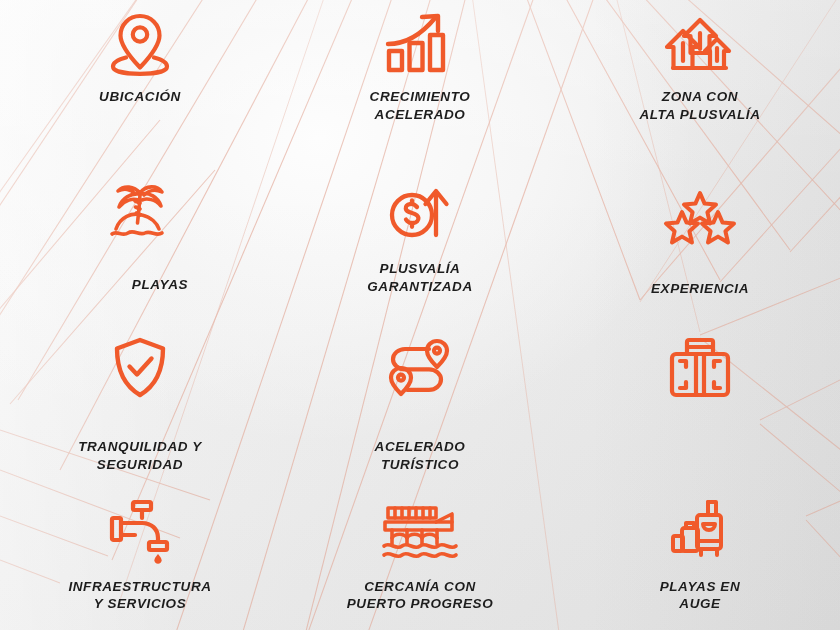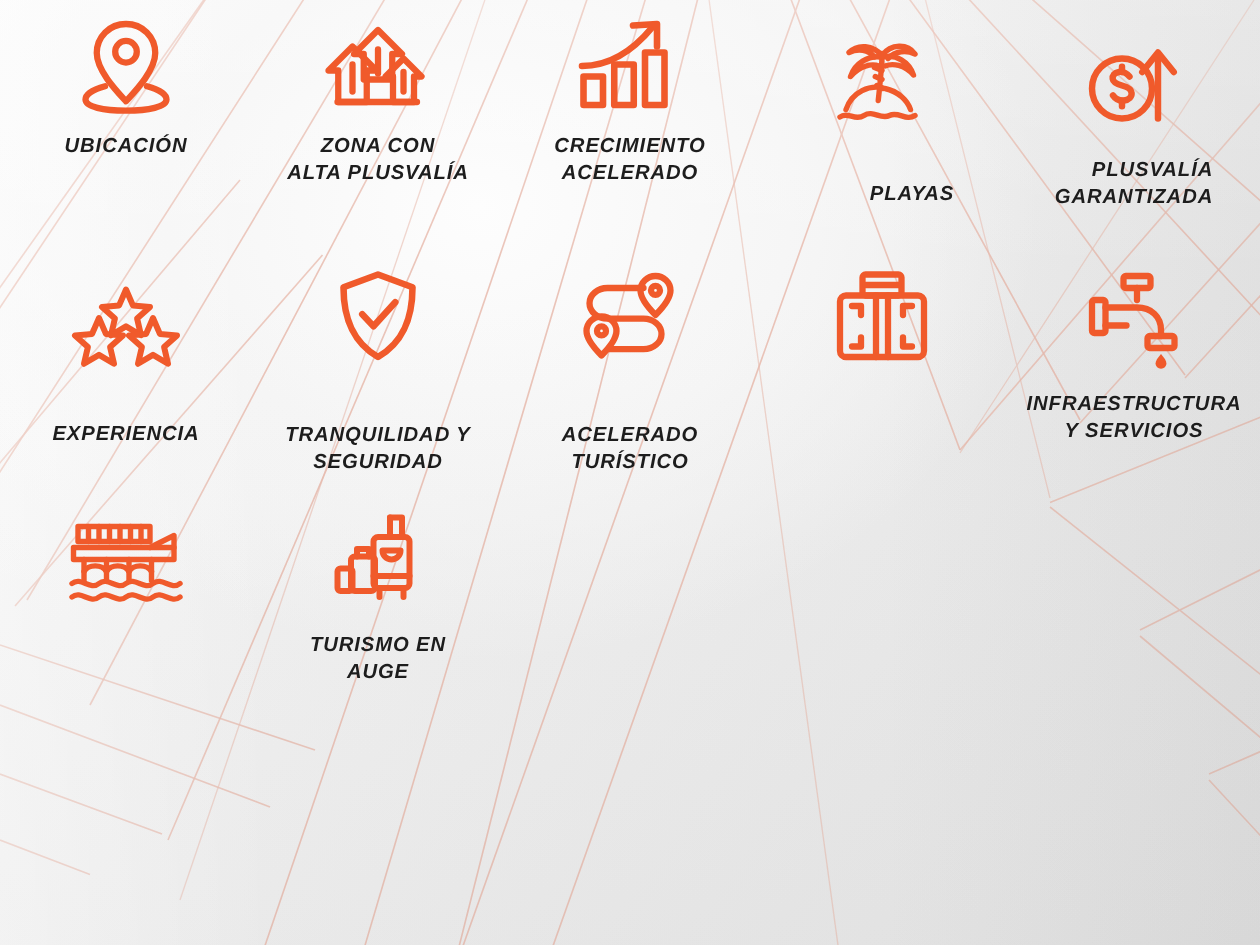--- a/index.html
+++ b/index.html
@@ -19,21 +19,21 @@
   #vignette{
     position:absolute;inset:0;pointer-events:none;
     background:
       linear-gradient(to right, rgba(255,255,255,0.35) 0%, rgba(255,255,255,0) 22%, rgba(255,255,255,0) 70%, rgba(120,120,120,0.07) 100%),
       linear-gradient(to bottom, rgba(255,255,255,0.25) 0%, rgba(255,255,255,0) 30%, rgba(130,130,130,0.05) 100%);
   }
 
   #grid{
     position:absolute;inset:0;
     display:grid;
-    grid-template-columns:repeat(5,1fr);
+    grid-template-columns:repeat(3,1fr);
     grid-template-rows:repeat(4,1fr);
     z-index:3;
   }
   .cell{
     position:relative;
     display:flex;flex-direction:column;align-items:center;
     padding-top:6px;
   }
   .ico{
     display:flex;align-items:center;justify-content:center;
@@ -54,21 +54,21 @@
   }
   
   .r1 .ico{height:72px;margin-top:2px;}
   .r1 .lbl{margin-top:8px;}
   .r2 .ico{height:74px;margin-top:14px;}
   .r2 .lbl{margin-top:20px;}
   .r3 .ico{height:74px;margin-top:12px;}
   .r3 .lbl{margin-top:33px;}
   .r4 .ico{height:74px;margin-top:14px;}
   .r4 .lbl{}
-  .c2.r2 .lbl{margin-top:10px;text-align:right;}
+  .c2.r2 .lbl{margin-top:10px;}
   .c3.r2 .ico{margin-top:20px;}
   .c3.r2 .lbl{margin-top:24px;}
   .c1.r2 .lbl{margin-top:26px;margin-left:40px;}
 </style>
 </head>
 <body>
 
 <div id="stage">
 
   <svg id="raylayer" width="840" height="630" viewBox="0 0 840 630" aria-hidden="true">
@@ -132,52 +132,52 @@
           <g fill="none" stroke="#F05A2B" stroke-width="4.2" stroke-linecap="round" stroke-linejoin="round">
             <path d="M31 5 C20 5 11.5 13.6 11.5 24.4 C11.5 36 25 50 31 56.5 C37 50 50.5 36 50.5 24.4 C50.5 13.6 42 5 31 5 Z"></path>
             <circle cx="31" cy="23.5" r="7.2"></circle>
             <path d="M17 46.5 C9 48.6 4 51.8 4 55.4 C4 60.2 16 62.8 31 62.8 C46 62.8 58 60.2 58 55.4 C58 51.8 53 48.6 45 46.5"></path>
           </g>
         </svg>
       </div>
       <div class="lbl">UBICACIÓN</div>
     </div>
 
+    <div class="cell r1 c3">
+      <div class="ico">
+        <svg width="74" height="66" viewBox="0 0 74 66">
+          <g fill="none" stroke="#F05A2B" stroke-width="4.4" stroke-linecap="round" stroke-linejoin="round">
+            <rect x="6" y="40" width="13" height="19"></rect>
+            <rect x="26.5" y="32" width="13" height="27"></rect>
+            <rect x="47" y="24" width="13" height="35"></rect>
+            <path d="M5 33 C22 33 38 24 52 7"></path>
+            <path d="M39 6 L55 5 L55 20"></path>
+          </g>
+        </svg>
+      </div>
+      <div class="lbl">CRECIMIENTO
+ACELERADO</div>
+    </div>
+
     <div class="cell r1 c2">
       <div class="ico">
         <svg width="76" height="66" viewBox="0 0 76 66">
           <g fill="none" stroke="#F05A2B" stroke-width="4.2" stroke-linecap="round" stroke-linejoin="round">
             <path d="M22 25 L38 9 L54 25 L47.5 25 L47.5 42 L28.5 42 L28.5 25 Z"></path>
             <path d="M38 22 L38 38"></path>
             <path d="M5 36 L21 20 L37 36 L30.5 36 L30.5 57 L11.5 57 L11.5 36 Z"></path>
             <path d="M21 32 L21 50"></path>
             <path d="M43 40 L55 28 L67 40 L62 40 L62 57 L48 57 L48 40 Z"></path>
             <path d="M55 37 L55 50"></path>
             <path d="M11 57 L64 57"></path>
           </g>
         </svg>
       </div>
       <div class="lbl">ZONA CON
 ALTA PLUSVALÍA</div>
-    </div>
-
-    <div class="cell r1 c3">
-      <div class="ico">
-        <svg width="74" height="66" viewBox="0 0 74 66">
-          <g fill="none" stroke="#F05A2B" stroke-width="4.4" stroke-linecap="round" stroke-linejoin="round">
-            <rect x="6" y="40" width="13" height="19"></rect>
-            <rect x="26.5" y="32" width="13" height="27"></rect>
-            <rect x="47" y="24" width="13" height="35"></rect>
-            <path d="M5 33 C22 33 38 24 52 7"></path>
-            <path d="M39 6 L55 5 L55 20"></path>
-          </g>
-        </svg>
-      </div>
-      <div class="lbl">CRECIMIENTO
-ACELERADO</div>
     </div>
 
     <div class="cell r2 c1">
       <div class="ico">
         <svg width="72" height="68" viewBox="0 0 72 68">
           <g fill="none" stroke="#F05A2B" stroke-width="3.6" stroke-linecap="round" stroke-linejoin="round">
             <path d="M36 14 C36 20 35 30 33.5 44"></path>
             <path d="M36 14 C30 7 20 6 14 12 C20 9 27 10 31 15"></path>
             <path d="M36 14 C42 6 53 6 58 13 C52 10 45 11 40 16"></path>
             <path d="M35 15 C27 14 18 19 15 28 C21 21 29 19 34 21"></path>
@@ -299,36 +299,38 @@
             <path d="M56 22 L72 14 L72 22"></path>
             <path d="M12 30 L12 44 M27 30 L27 44 M42 30 L42 44 M57 30 L57 44"></path>
             <path d="M12 38 C15 33 24 33 27 38"></path>
             <path d="M27 38 C30 33 39 33 42 38"></path>
             <path d="M42 38 C45 33 54 33 57 38"></path>
             <path d="M4 46 C10 41 16 51 22 46 C28 41 34 51 40 46 C46 41 52 51 58 46 C64 41 70 51 76 46"></path>
             <path d="M4 55 C10 50 16 60 22 55 C28 50 34 60 40 55 C46 50 52 60 58 55 C64 50 70 60 76 55"></path>
           </g>
         </svg>
       </div>
+      <div class="lbl">CERCANÍA CON
+PUERTO PROGRESO</div>
     </div>
 
     <div class="cell r4 c3">
       <div class="ico">
         <svg width="66" height="66" viewBox="0 0 66 66">
           <g fill="none" stroke="#F05A2B" stroke-width="4" stroke-linecap="round" stroke-linejoin="round">
             <path d="M41 4 L49 4 L49 17"></path>
             <path d="M41 4 L41 17"></path>
             <rect x="30" y="17" width="24" height="34" rx="3"></rect>
             <path d="M36 26 L48 26 C48 29.4 45.3 32 42 32 C38.7 32 36 29.4 36 26 Z"></path>
             <path d="M30 43 L54 43"></path>
             <path d="M34 51 L34 57 M50 51 L50 57"></path>
             <rect x="15" y="30" width="16" height="23" rx="2.5"></rect>
             <path d="M19 30 L19 25 L27 25 L27 30"></path>
             <rect x="6" y="38" width="10" height="15" rx="2"></rect>
           </g>
         </svg>
       </div>
-      <div class="lbl">TURISMO EN
+      <div class="lbl">PLAYAS EN
 AUGE</div>
     </div>
 
   </div>
 </div>
 
 </body></html>

